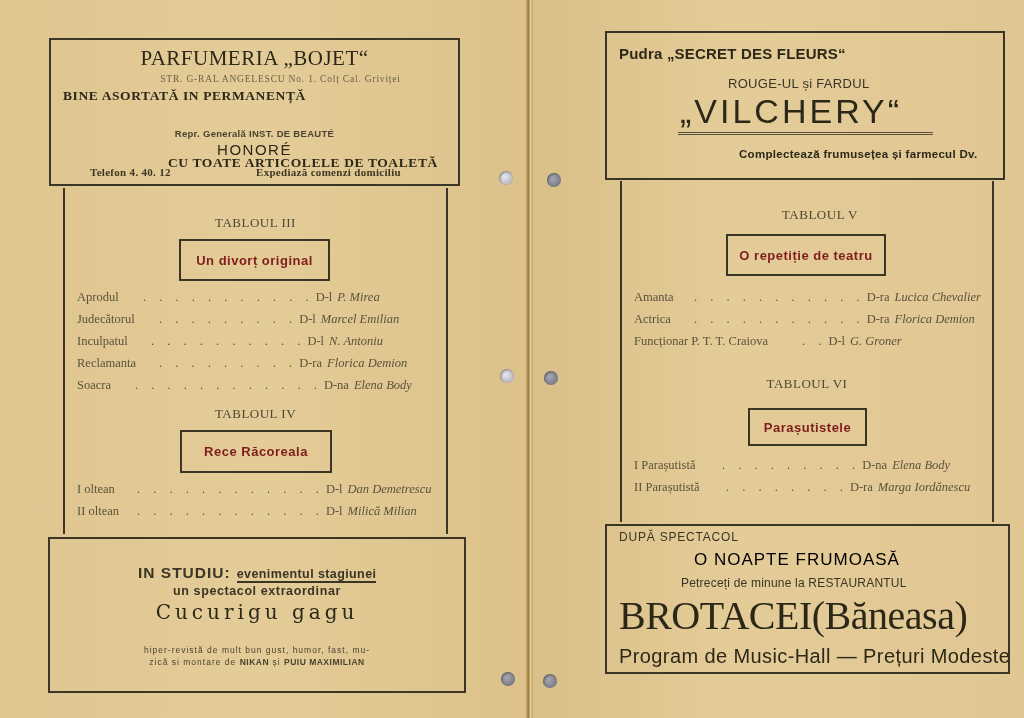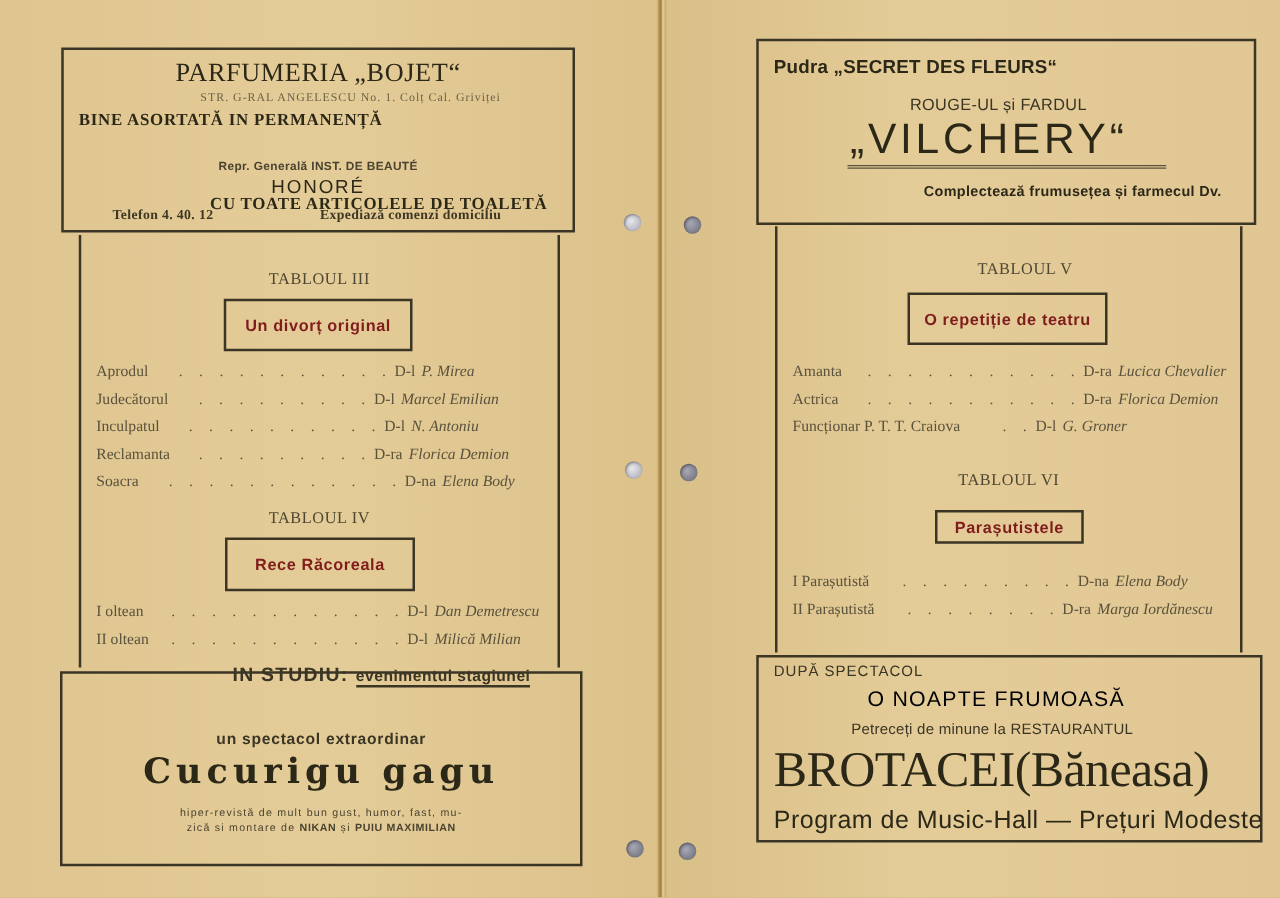--- a/index.html
+++ b/index.html
@@ -48,21 +48,21 @@
   .role-row { position: absolute; font-size: 12.5px; color: #5a523c; white-space: nowrap; display: flex; }
   .role-name { display: inline-block; }
   .dots { display: inline-block; letter-spacing: 5px; color: #5a523c; }
   .actor-title { margin-left: 2px; }
   .actor-name { font-style: italic; margin-left: 5px; }
 
   
   .studiu { font-family: "Liberation Sans", sans-serif; font-size: 15.5px; font-weight: bold; color: #3a3524; letter-spacing: 1px; }
   .studiu-sub { font-family: "Liberation Sans", sans-serif; font-size: 12.5px; font-weight: bold; color: #3a3524; letter-spacing: 0.4px; border-bottom: 2px solid #3a3524; }
   .spect { font-family: "Liberation Sans", sans-serif; font-size: 12.5px; font-weight: bold; color: #3a3524; letter-spacing: 0.6px; }
-  .cucurigu { font-family: "DejaVu Serif", serif; font-weight: bold; font-size: 28px; color: #2c2818; letter-spacing: 4px; }
+  .cucurigu { font-family: "DejaVu Serif", serif; font-weight: normal; font-size: 20px; color: #2c2818; letter-spacing: 4px; }
   .cuc-small { font-family: "Liberation Sans", sans-serif; font-size: 8.5px; color: #4a4330; letter-spacing: 1px; }
   .cuc-small b { letter-spacing: 0.5px; }
 
   
   .pudra { font-family: "Liberation Sans", sans-serif; font-weight: bold; font-size: 15px; color: #2c2818; letter-spacing: 0.2px; }
   .rouge { font-family: "Liberation Sans", sans-serif; font-size: 13px; color: #3a3524; letter-spacing: 0.3px; }
   .vilchery { font-family: "Liberation Sans", sans-serif; font-size: 34px; color: #2c2818; letter-spacing: 3px; }
   .vil-line { position: absolute; height: 3px; border-top: 1px solid #5a523c; border-bottom: 1px solid #5a523c; }
   .complect { font-family: "Liberation Sans", sans-serif; font-weight: bold; font-size: 11.5px; color: #2c2818; letter-spacing: 0.3px; }
 
@@ -147,21 +147,21 @@
   <span class="actor-name">Dan Demetrescu</span>
 </div>
 <div class="role-row" style="left:77px; top:504px;">
   <span class="role-name" style="width:60px;">II oltean</span>
   <span class="dots">. . . . . . . . . . . .</span>
   <span class="actor-title">D-l</span>
   <span class="actor-name">Milică Milian</span>
 </div>
 
 <div class="box" style="left:48px; top:537px; width:418px; height:156px;"></div>
-<div class="abs" style="left:138px; top:532px; display:flex; align-items:baseline; gap:6px;margin-left:48px;">
+<div class="abs" style="left:138px; top:564px; display:flex; align-items:baseline; gap:6px;">
   <span class="studiu">IN STUDIU:</span>
   <span class="studiu-sub">evenimentul stagiunei</span>
 </div>
 <div class="abs center spect" style="left:48px; width:418px; top:584px;">un spectacol extraordinar</div>
 <div class="abs center cucurigu" style="left:48px; width:418px; top:600px;">Cucurigu gagu</div>
 <div class="abs center cuc-small" style="left:48px; width:418px; top:645px;">hiper-revistă de mult bun gust, humor, fast, mu-</div>
 <div class="abs center cuc-small" style="left:48px; width:418px; top:657px;">
   <span>zică si montare de</span>
   <b>NIKAN</b>
   <span>și</span>
@@ -195,21 +195,21 @@
   <span class="actor-name">Florica Demion</span>
 </div>
 <div class="role-row" style="left:634px; top:334px;">
   <span class="role-name" style="width:168px;">Funcționar P. T. T. Craiova</span>
   <span class="dots">. .</span>
   <span class="actor-title">D-l</span>
   <span class="actor-name">G. Groner</span>
 </div>
 
 <div class="abs center tableau" style="left:620px; width:374px; top:376px;">TABLOUL VI</div>
-<div class="act-box" style="left:748px; top:408px; width:119px; height:27px;">
+<div class="act-box" style="left:748px; top:408px; width:119px; height:38px;">
   <span>Parașutistele</span>
 </div>
 
 <div class="role-row" style="left:634px; top:458px;">
   <span class="role-name" style="width:88px;">I Parașutistă</span>
   <span class="dots">. . . . . . . . .</span>
   <span class="actor-title">D-na</span>
   <span class="actor-name">Elena Body</span>
 </div>
 <div class="role-row" style="left:634px; top:480px;">

